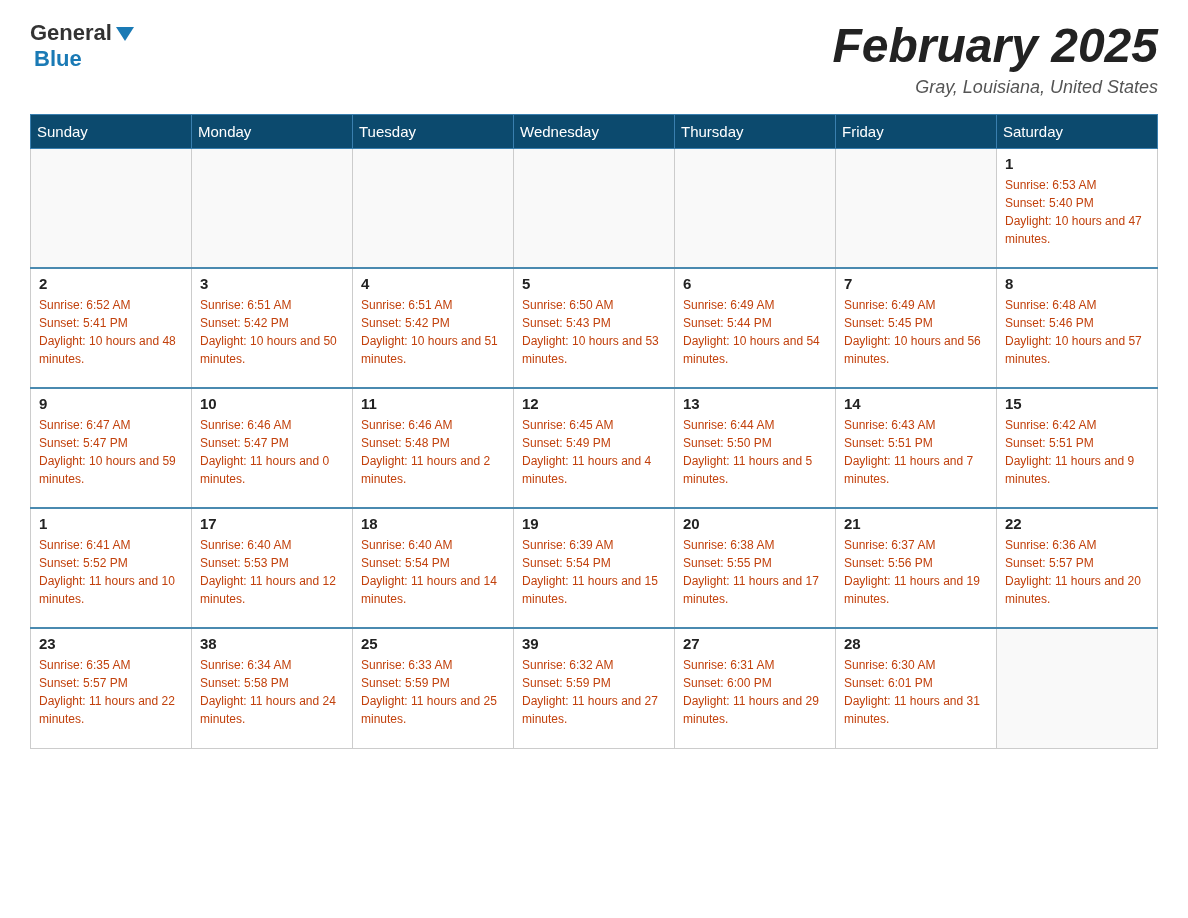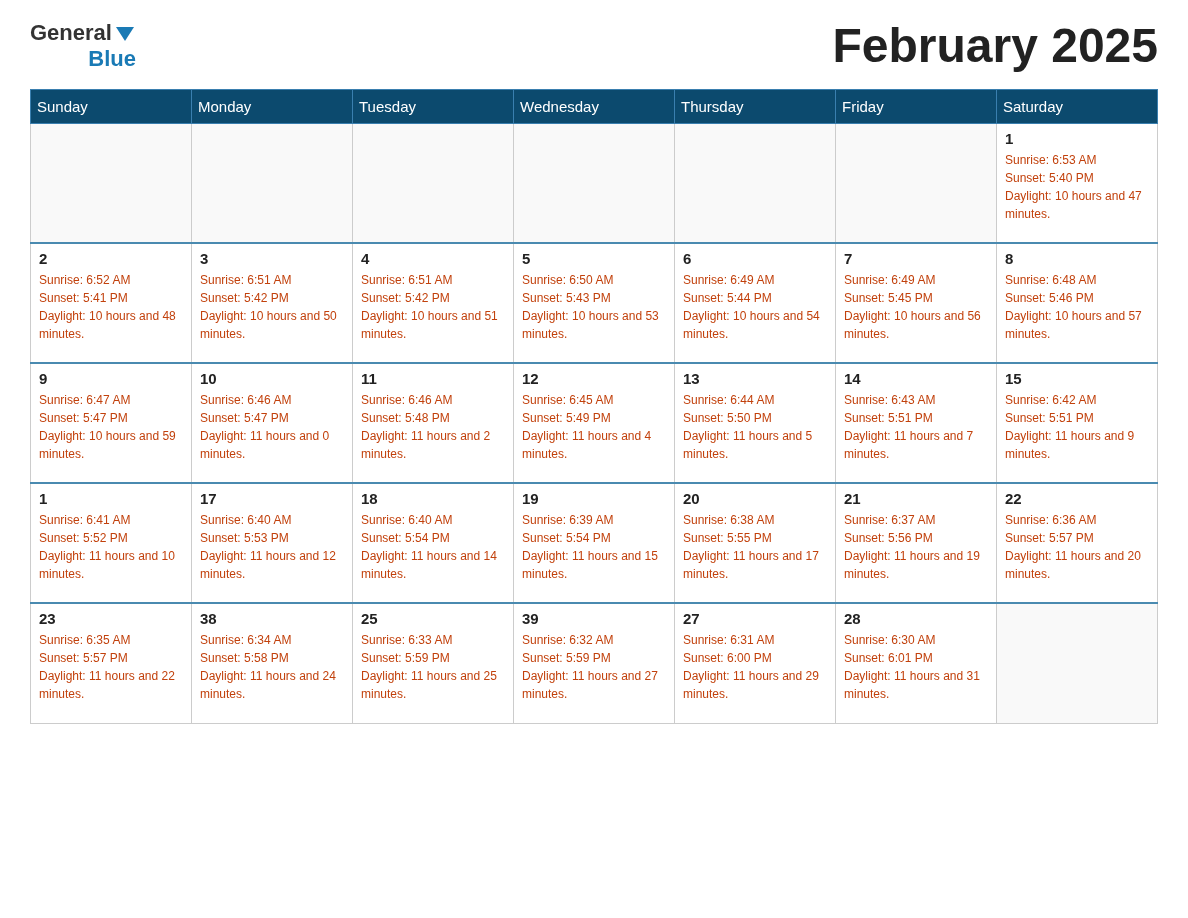--- a/index.html
+++ b/index.html
@@ -12,28 +12,28 @@
     }
     .header {
       display: flex;
       justify-content: space-between;
       align-items: flex-start;
       margin-bottom: 16px;
     }
     .logo-area {
       display: flex;
       flex-direction: column;
-      align-items: flex-end;
     }
     .logo-line1 {
       display: flex;
       align-items: center;
     }
     .title-area {
       text-align: right;
+      font-style: italic;
     }
     .month-title {
       font-size: 48px;
       font-weight: bold;
       color: #222;
       line-height: 1.1;
     }
     .location {
       font-size: 18px;
       color: #555;
@@ -91,20 +91,21 @@
       <svg width="22" height="22" viewBox="0 0 22 22" style="margin-left:2px;margin-top:2px;">
         <polygon points="2,4 20,4 11,18" fill="#1a7ab5"></polygon>
       </svg>
     </div>
     <div>
       <span style="font-size:22px;font-weight:bold;color:#1a7ab5;margin-left:4px;">Blue</span>
     </div>
   </div>
   <div class="title-area">
     <div class="month-title">February 2025</div>
+    <div class="location">Gray, Louisiana, United States</div>
   </div>
 </div>
 
 <table class="calendar">
   <thead>
     <tr>
     <th>Sunday</th>
         <th>Monday</th>
         <th>Tuesday</th>
         <th>Wednesday</th>

